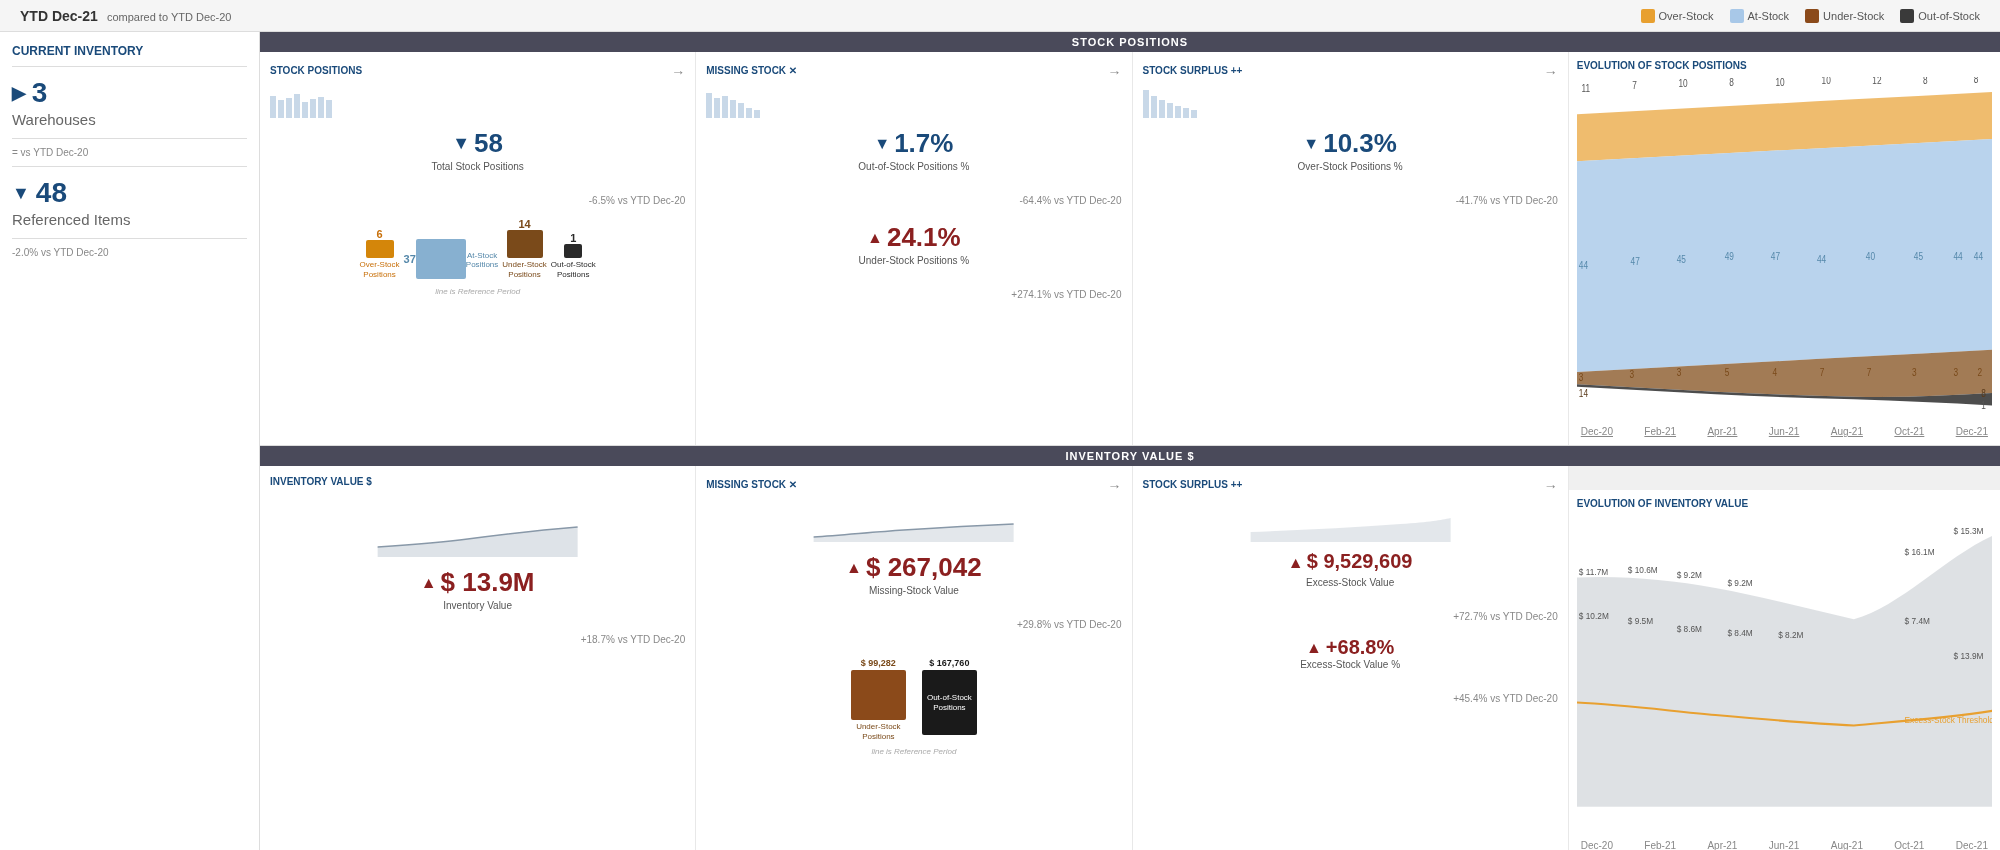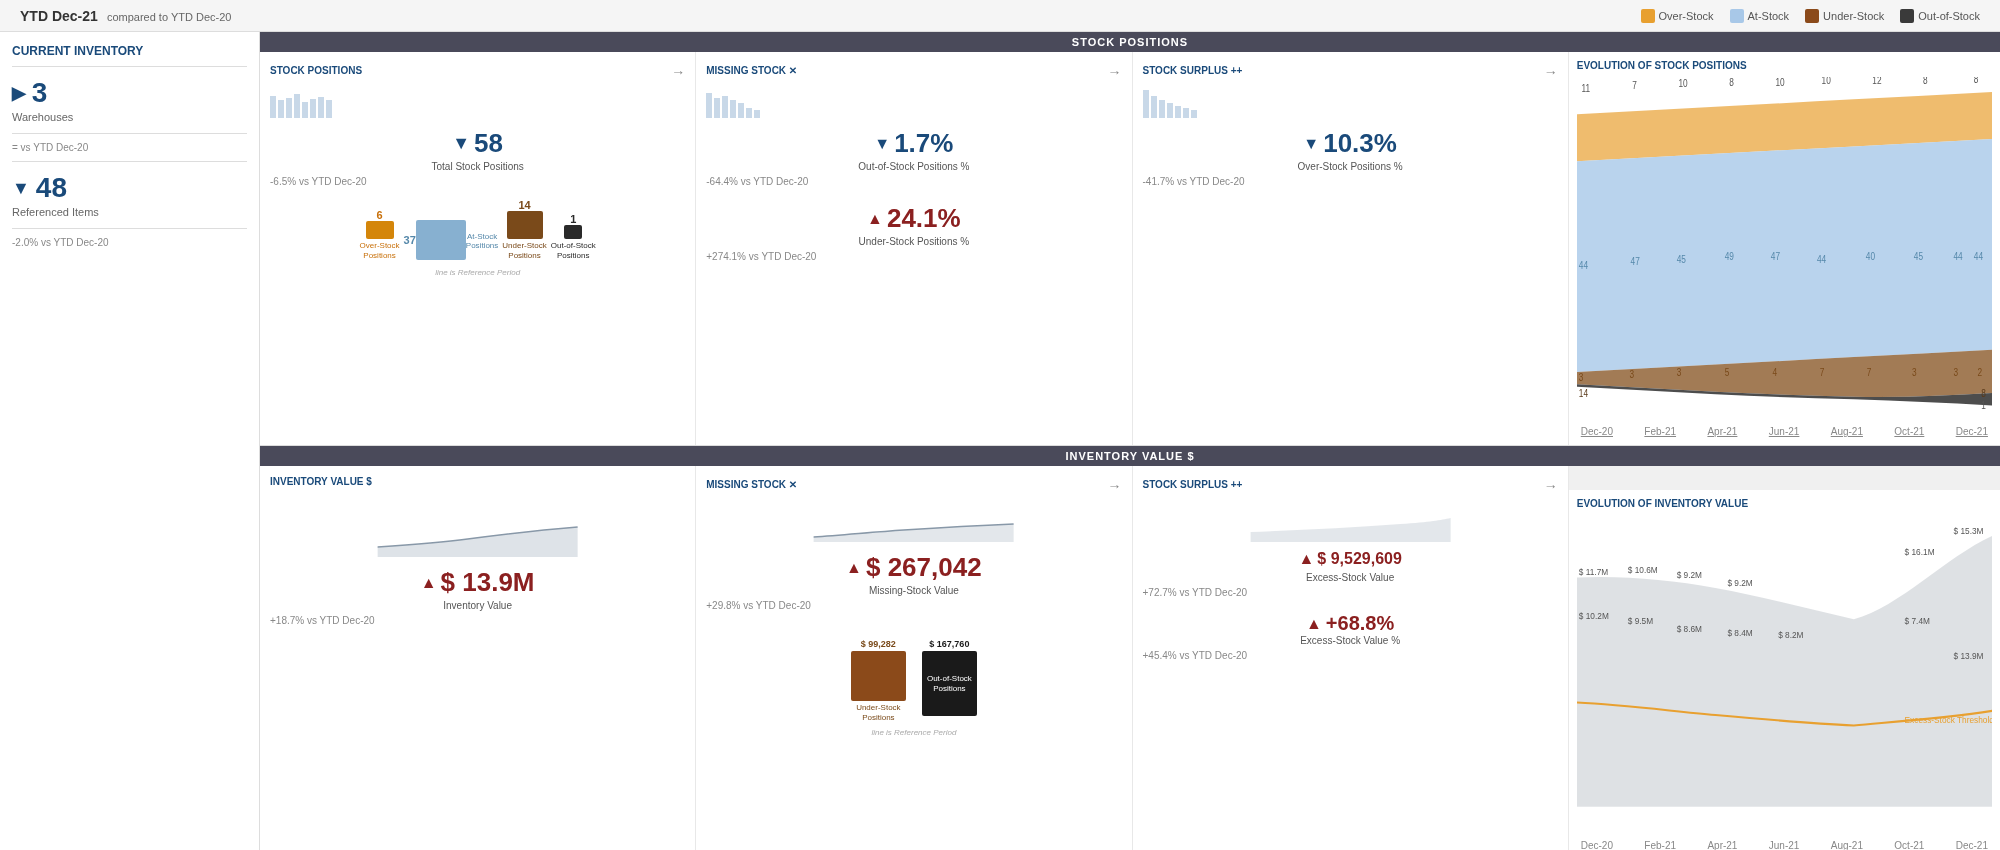--- a/index.html
+++ b/index.html
@@ -9,37 +9,37 @@
     .legend { display: flex; gap: 16px; align-items: center; }
     .legend-item { display: flex; align-items: center; gap: 4px; font-size: 11px; color: #555; }
     .legend-dot { width: 14px; height: 14px; border-radius: 2px; }
 
     .main-layout { display: flex; height: 828px; }
 
     .sidebar { width: 260px; background: #fff; padding: 12px; border-right: 1px solid #ddd; flex-shrink: 0; }
     .sidebar-title { font-size: 12px; font-weight: bold; color: #1a4a7a; margin-bottom: 8px; }
     .sidebar-metric { margin: 10px 0; }
     .sidebar-big-num { font-size: 28px; font-weight: bold; color: #1a4a7a; display: flex; align-items: center; gap: 6px; }
-    .sidebar-sub { font-size: 11px; color: #666; margin-top: 2px; }
+    .sidebar-sub { font-size: 15px; color: #666; margin-top: 2px; }
     .sidebar-vs { font-size: 10px; color: #888; margin-top: 4px; }
     .triangle-right { color: #1a4a7a; font-size: 18px; }
     .divider { border: none; border-top: 1px solid #ddd; margin: 8px 0; }
 
     .right-panel { flex: 1; display: flex; flex-direction: column; }
 
     .section-header { background: #4a4a5a; color: #fff; text-align: center; padding: 4px; font-size: 11px; font-weight: bold; letter-spacing: 1px; }
 
     .cards-row { display: flex; flex: 1; border-bottom: 1px solid #ddd; }
     .card { flex: 1; background: #fff; border-right: 1px solid #e8e8e8; padding: 10px; position: relative; display: flex; flex-direction: column; }
     .card:last-child { border-right: none; }
     .card-title { font-size: 10px; font-weight: bold; color: #1a4a7a; text-transform: uppercase; margin-bottom: 6px; display: flex; align-items: center; justify-content: space-between; }
     .card-arrow { color: #888; font-size: 14px; }
     .card-big { font-size: 26px; font-weight: bold; text-align: center; margin: 6px 0 2px; display: flex; align-items: center; justify-content: center; gap: 4px; }
     .card-label { font-size: 10px; color: #555; text-align: center; }
-    .card-vs { font-size: 10px; color: #888; text-align: left; margin-top: 4px; }
+    .card-vs { font-size: 10px; color: #888; text-align: right; margin-top: 23px; }
     .color-blue { color: #1a4a7a; }
     .color-red-dark { color: #8b2020; }
     .chart-x-labels { display: flex; justify-content: space-between; font-size: 10px; color: #888; padding: 0 4px; margin-top: 2px; text-decoration: underline; }
   </style>
 </head>
 <body>
 
 <div class="top-bar">
   <div>
     <span style="font-weight:bold; font-size:14px;">YTD Dec-21</span>
@@ -323,21 +323,21 @@
           <span>STOCK SURPLUS ++</span>
           <span class="card-arrow">→</span>
         </div>
         <div style="position:relative;height:40px;margin:4px 0;">
           <svg viewBox="0 0 200 40" width="100%" height="40">
             <path d="M0,30 C50,28 100,26 150,22 C180,20 190,18 200,16 L200,40 L0,40 Z" fill="#c8d0d8" opacity="0.5"></path>
           </svg>
         </div>
         <div style="text-align:center;margin:4px 0;">
           <span style="font-size:16px;color:#8b2020;">▲</span>
-          <span style="font-size:16px;font-weight:bold;color:#8b2020;">$ 9,529,609</span>
+          <span style="font-size:20px;font-weight:bold;color:#8b2020;">$ 9,529,609</span>
         </div>
         <div class="card-label">Excess-Stock Value</div>
         <div class="card-vs">+72.7% vs YTD Dec-20</div>
         <div style="margin-top:14px;">
           <div style="text-align:center;display:flex;align-items:center;justify-content:center;gap:4px;">
             <span style="font-size:16px;color:#8b2020;">▲</span>
             <span style="font-size:20px;font-weight:bold;color:#8b2020;">+68.8%</span>
           </div>
           <div class="card-label">Excess-Stock Value %</div>
           <div class="card-vs">+45.4% vs YTD Dec-20</div>

